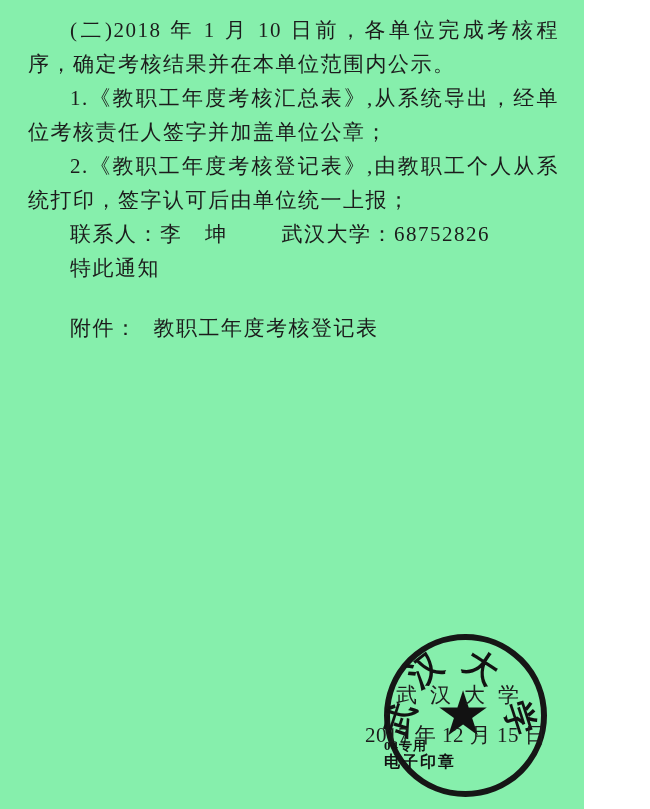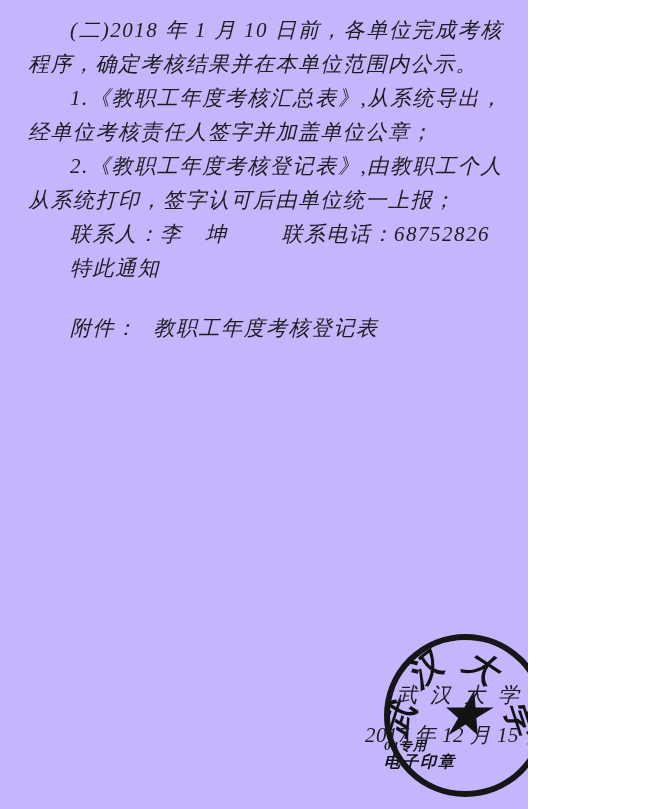--- a/index.html
+++ b/index.html
@@ -1,24 +1,23 @@
 <!DOCTYPE html>
 <html><head>
 <meta charset="utf-8">
 <style>
   html, body { margin: 0; padding: 0; }
   .page {
     position: relative;
-    width: 528px;
+    width: 584px;
     height: 809px;
-    background: #c4b5fd;
+    background: #86efac;
     overflow: hidden;
     font-family: "Liberation Serif", "DejaVu Serif", serif;
     color: #1c1c1c;
-    font-style: italic;
   }
   
   .body-text {
     position: absolute;
     left: 28px;
     right: 25px;
     top: 13px;
     font-size: 21px;
     line-height: 34px;
     text-align: justify;
@@ -109,21 +108,21 @@
 </head>
 <body>
 
 <div class="page">
 
   <div class="body-text">
     <p class="para">(二)2018 年 1 月 10 日前，各单位完成考核程序，确定考核结果并在本单位范围内公示。</p>
     <p class="para">1.《教职工年度考核汇总表》,从系统导出，经单位考核责任人签字并加盖单位公章；</p>
     <p class="para">2.《教职工年度考核登记表》,由教职工个人从系统打印，签字认可后由单位统一上报；</p>
 
-    <p class="contact-line"><span>联系人：</span><span>李　坤</span><span class="phone-group">联系电话：</span><span>68752826</span></p>
+    <p class="contact-line"><span>联系人：</span><span>李　坤</span><span class="phone-group">武汉大学：</span><span>68752826</span></p>
 
     <p class="closing-line">特此通知</p>
 
     <p class="attachment-line"><span>附件：</span><span class="attachment-title">教职工年度考核登记表</span></p>
   </div>
 
   <div class="seal">
     <div class="seal-ring"></div>
     <span class="arc-char arc-wu">武</span>
     <span class="arc-char arc-han">汉</span>

